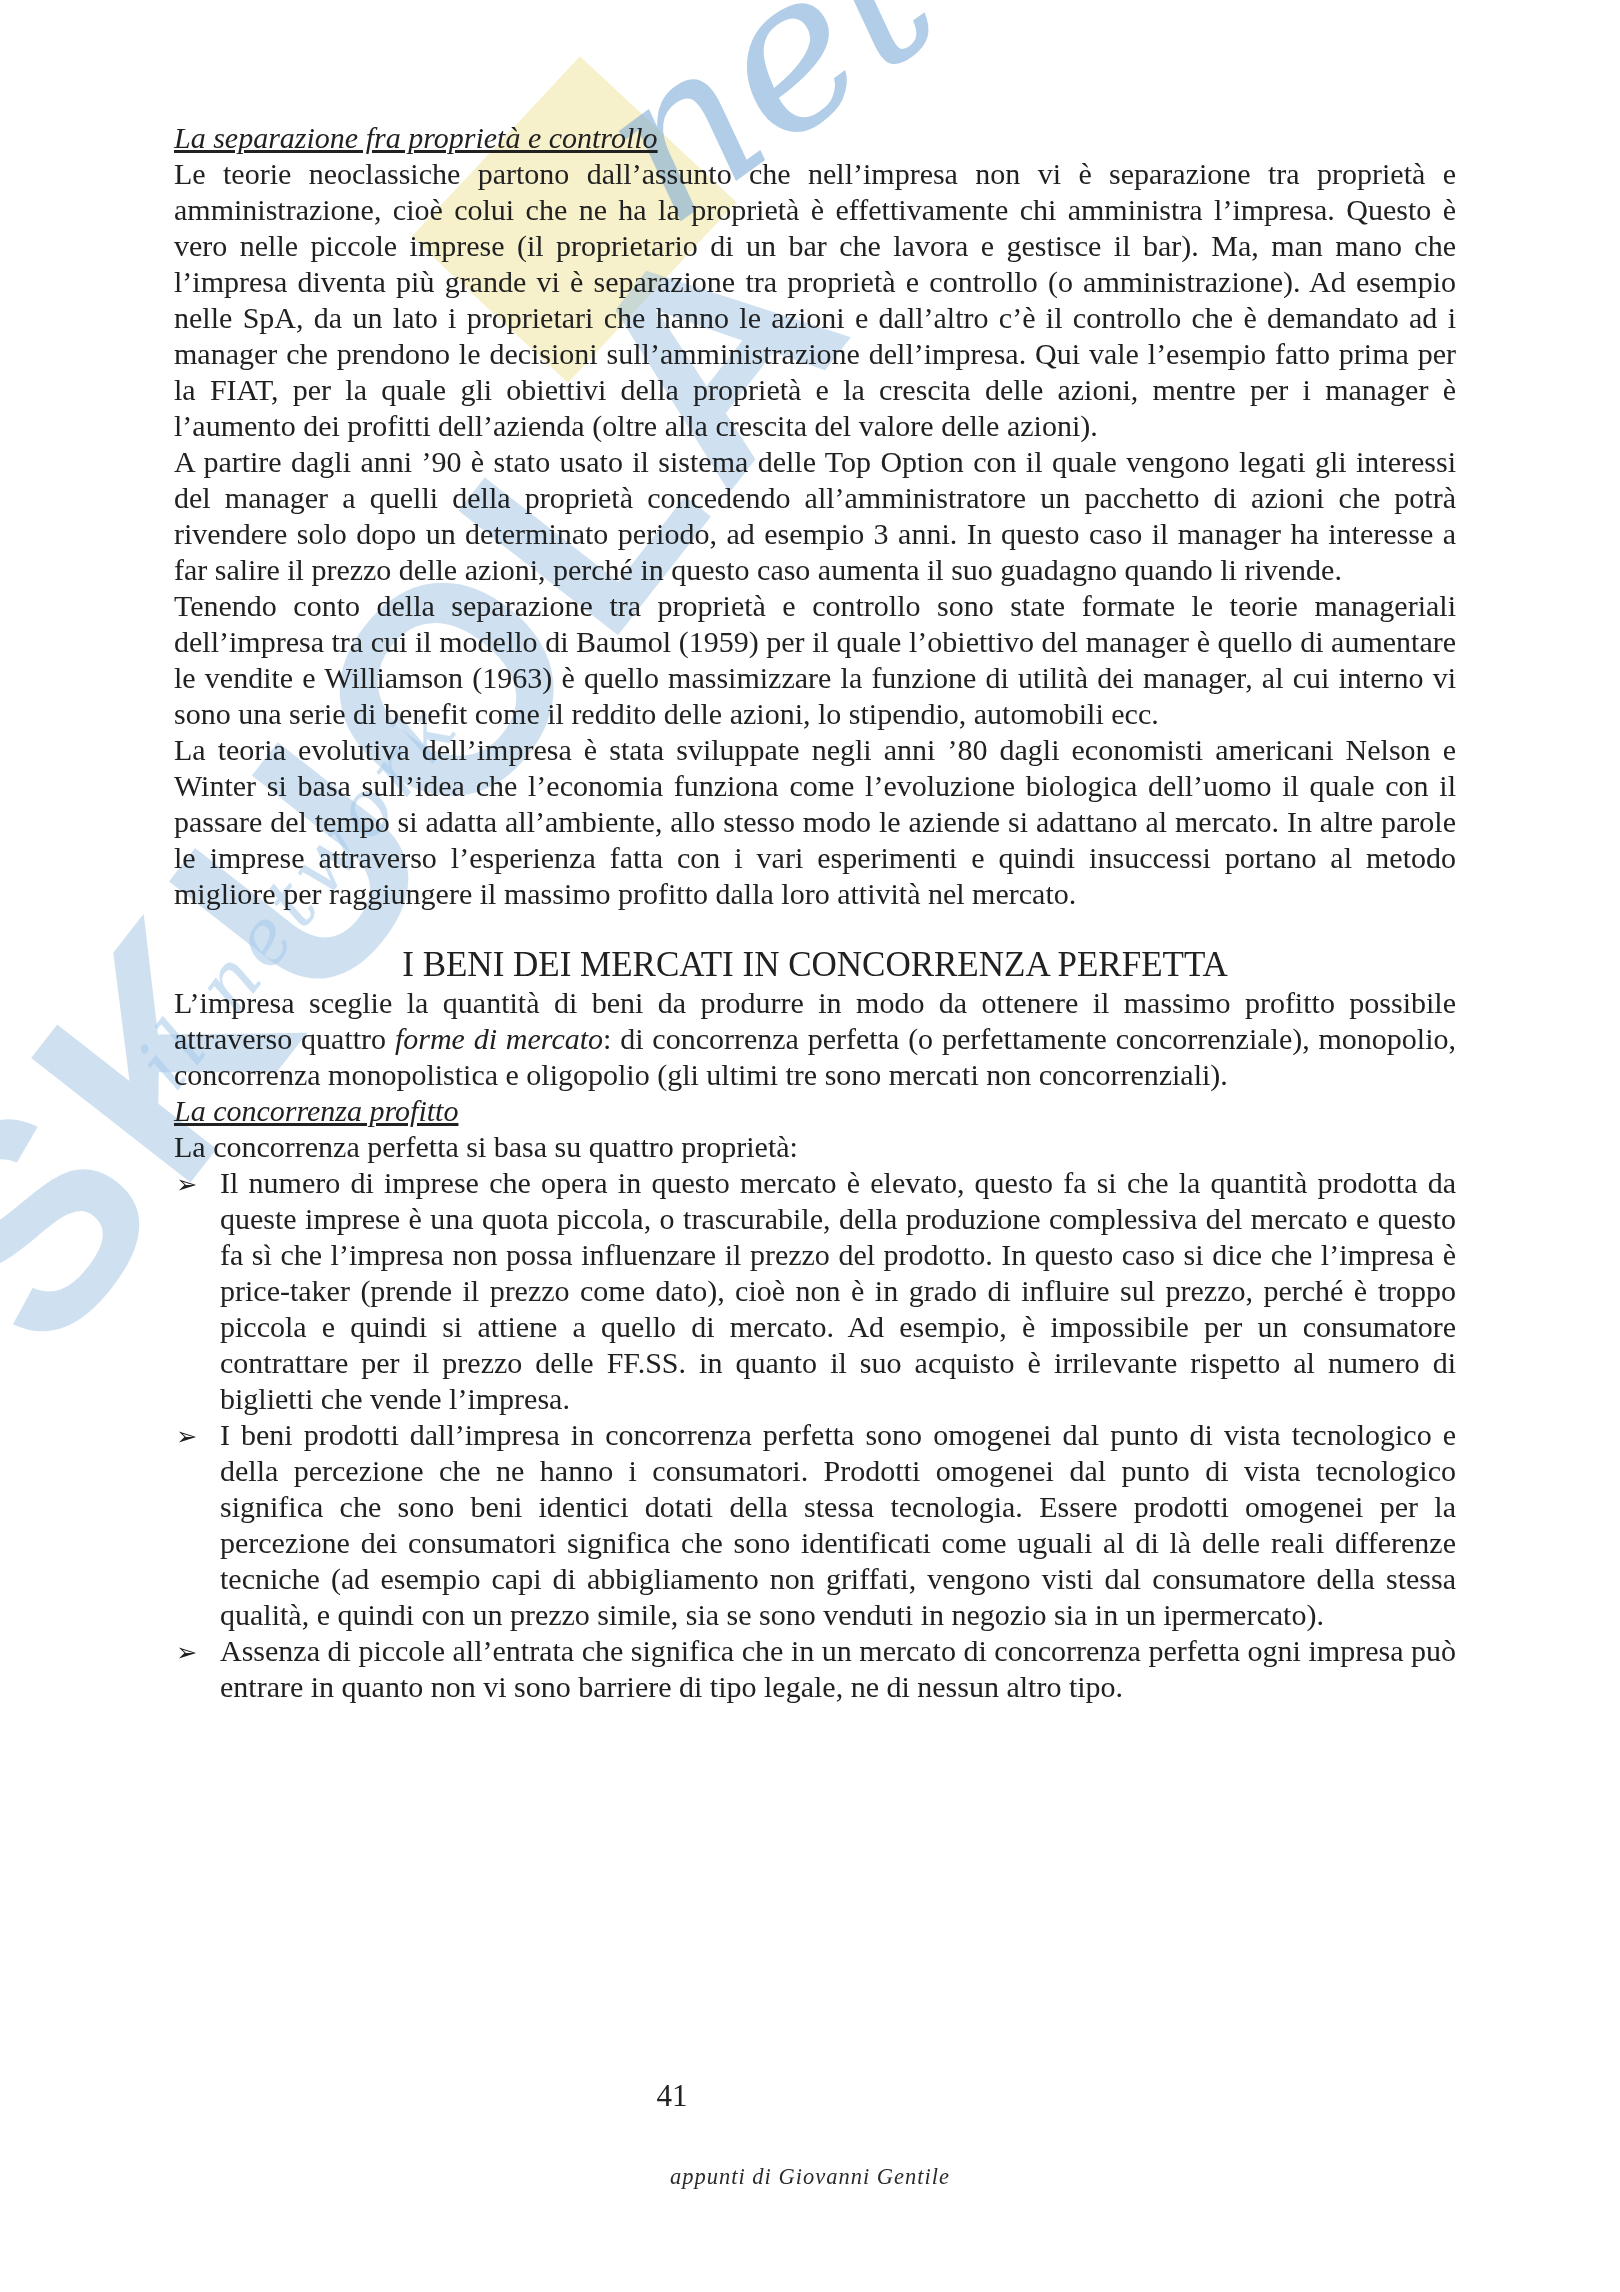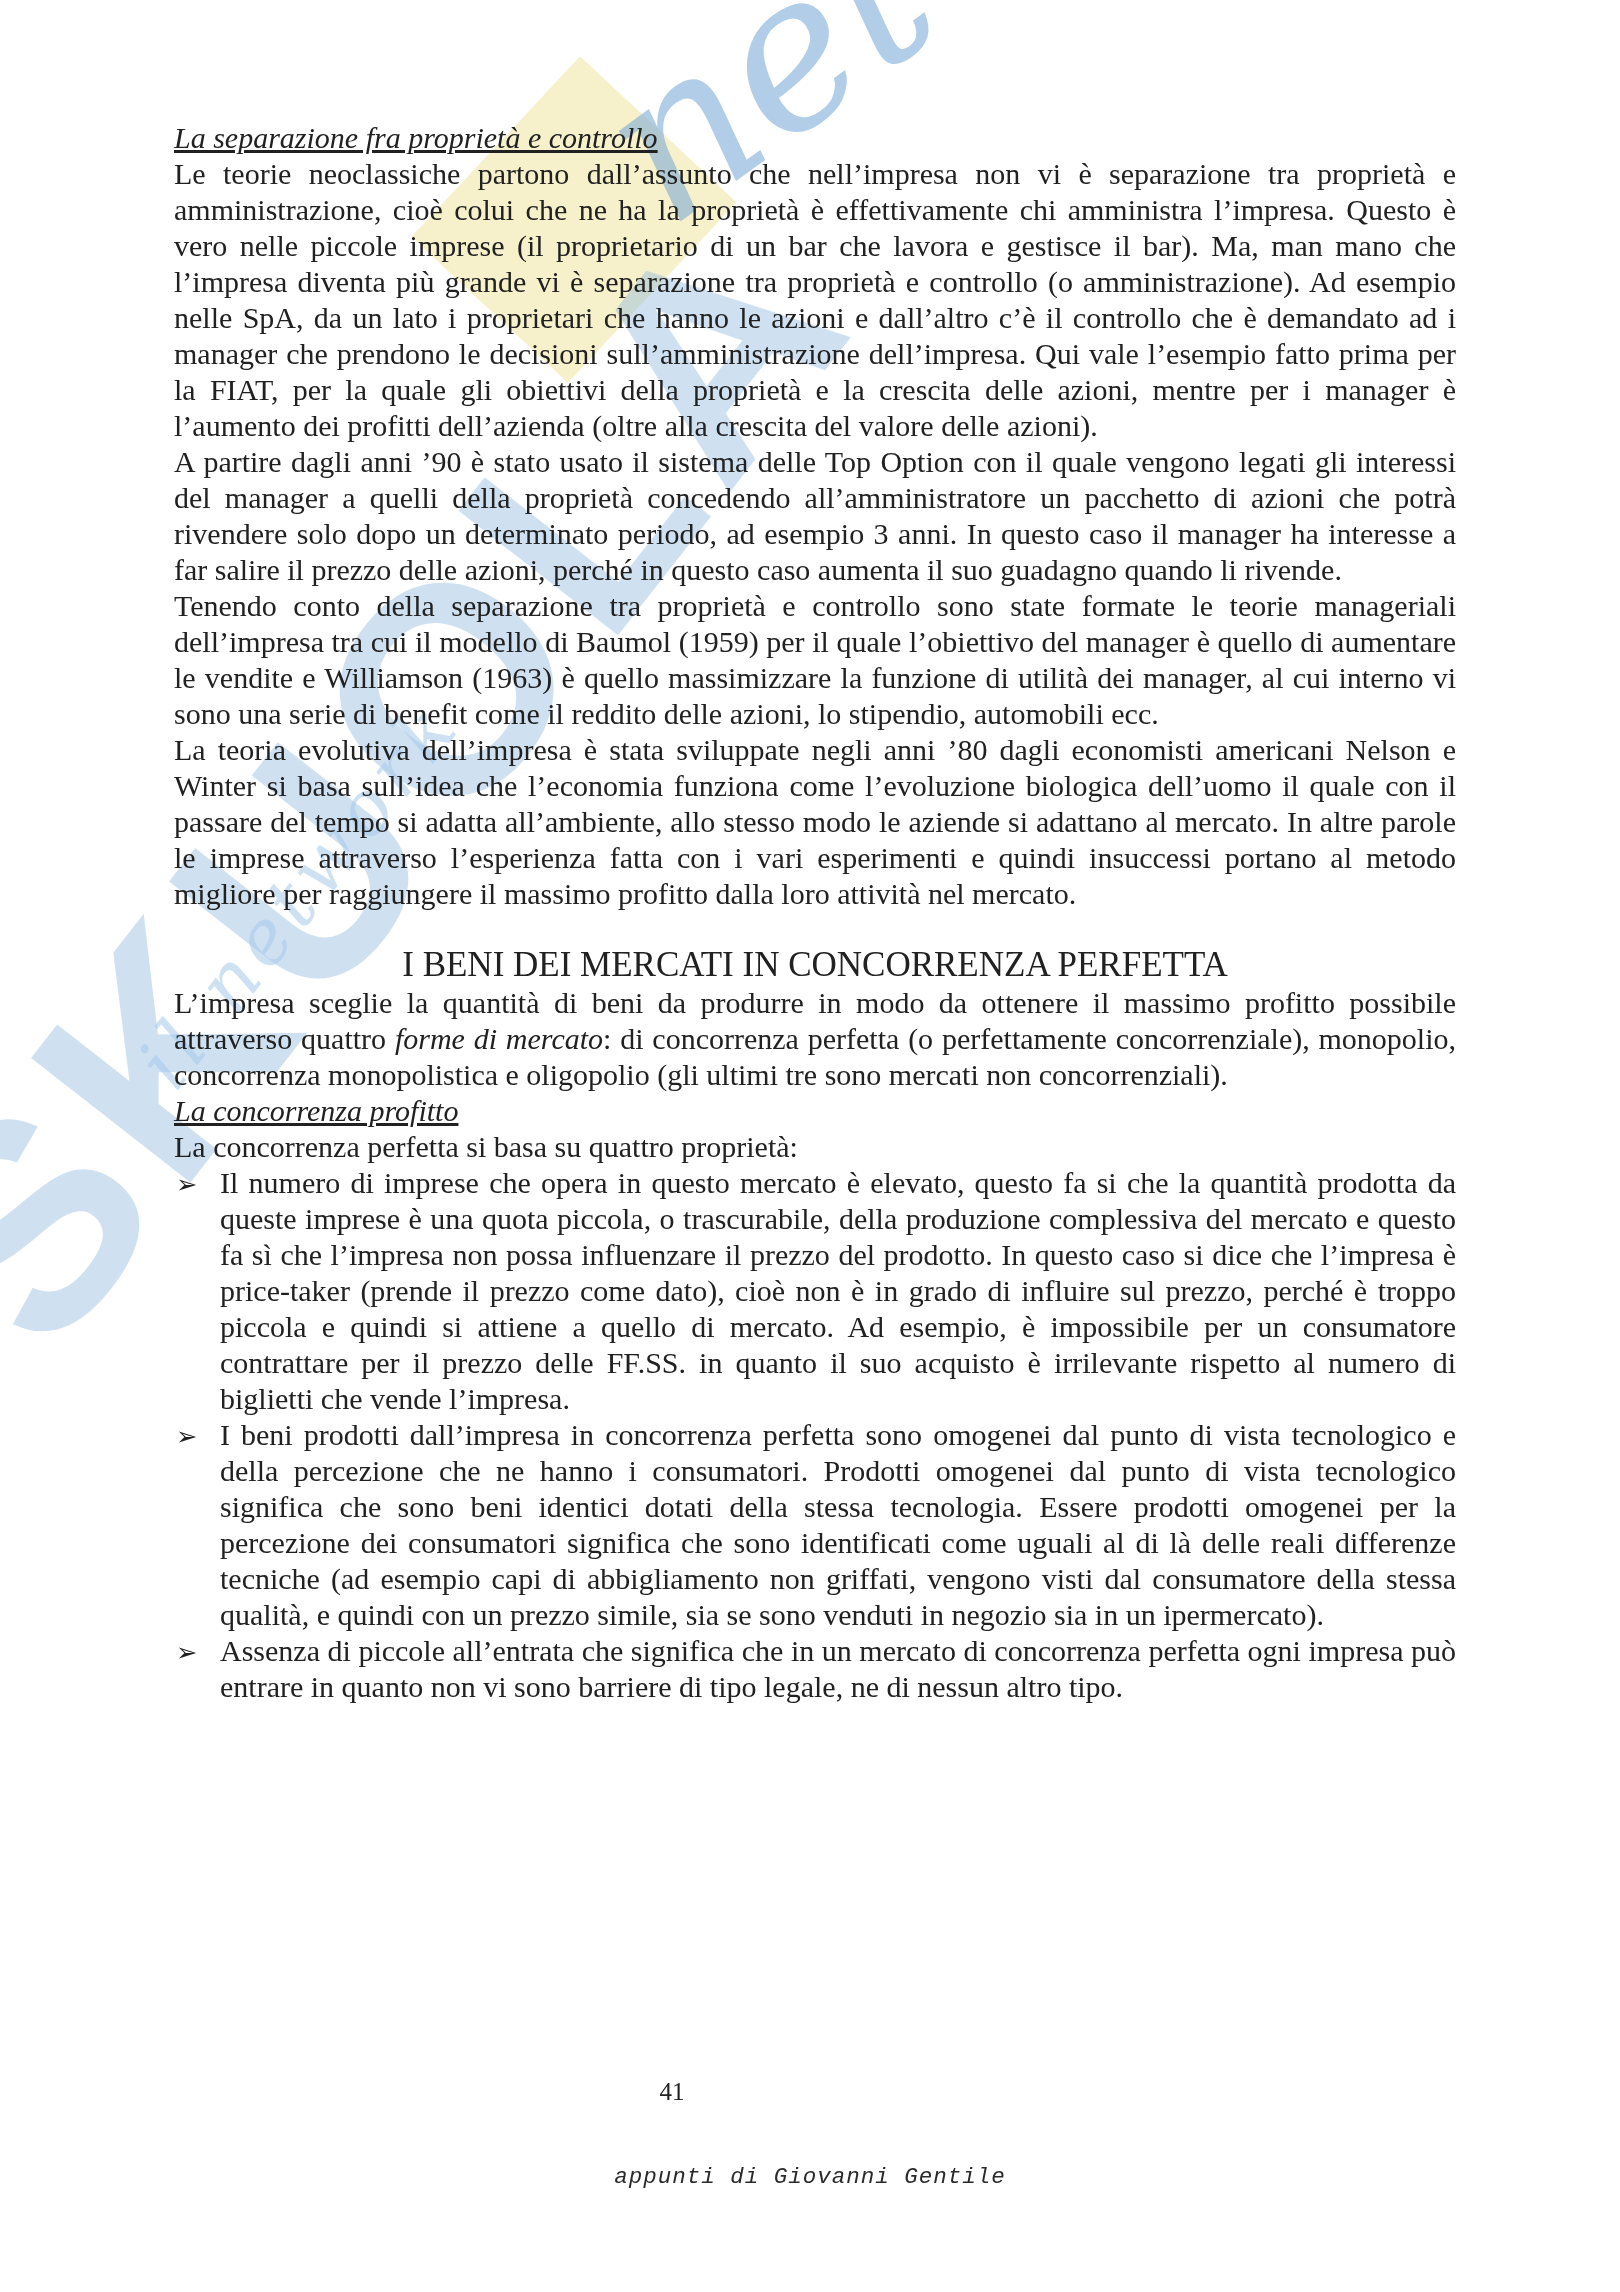--- a/index.html
+++ b/index.html
@@ -41,25 +41,25 @@
   .subheading{font-style:italic;text-decoration:underline;text-align:left;}
   .spacer{height:32px;}
   .main-title{text-align:center !important;font-weight:normal;font-size:35px;line-height:41px;}
   .bullet{position:relative;padding-left:46px;text-align:justify;}
   .bullet-marker{
     position:absolute;left:2px;top:1px;
     font-family:"DejaVu Sans",sans-serif;font-size:25.5px;color:#212121;
   }
   .page-number{
     position:absolute;left:0;top:2078px;width:1344px;z-index:1;
-    text-align:center;font-size:25px;
+    text-align:center;font-size:31px;
   }
   .credit{
     position:absolute;left:0;top:2164px;width:1620px;z-index:1;
-    text-align:center;font-family:Liberation Mono, monospace;font-style:italic;
+    text-align:center;font-family:Liberation Serif, serif;font-style:italic;
     font-size:22.5px;letter-spacing:1px;color:#2a2a2a;
   }
 </style>
 </head>
 <body>
 
 <div class="page">
 
   <div class="wm wm-diamond"></div>
   <div class="wm wm-letters">SKUOLA</div>

